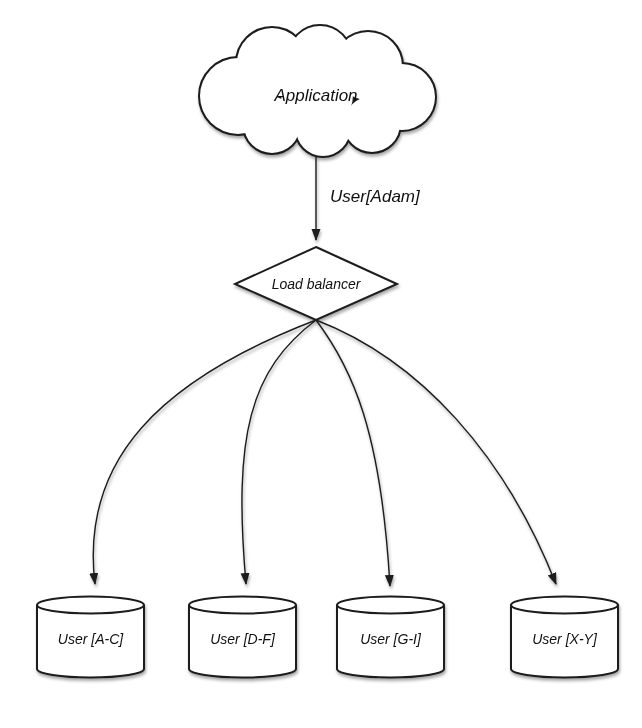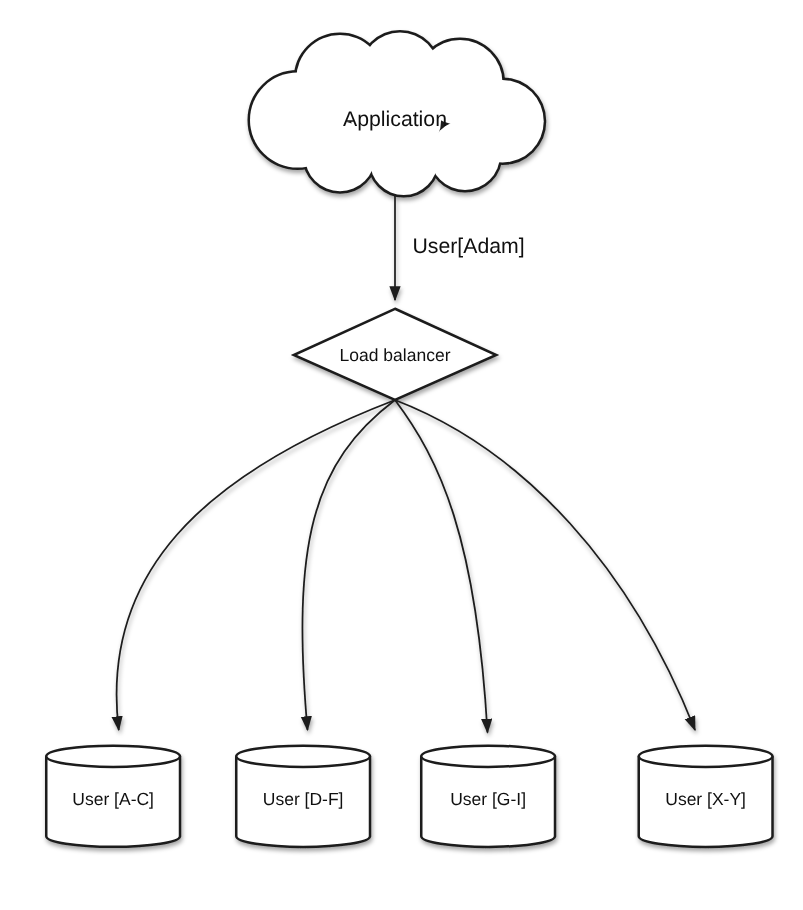--- a/index.html
+++ b/index.html
@@ -8,20 +8,21 @@
     background: #ffffff;
     width: 642px;
     height: 728px;
     overflow: hidden;
   }
   .stage {
     position: relative;
     width: 642px;
     height: 728px;
     background: #ffffff;
+    font-style: italic;
   }
   svg {
     display: block;
   }
   .shape {
     fill: #ffffff;
     stroke: #1c1c1c;
     stroke-width: 2;
   }
   .cloud-stroke circle {

